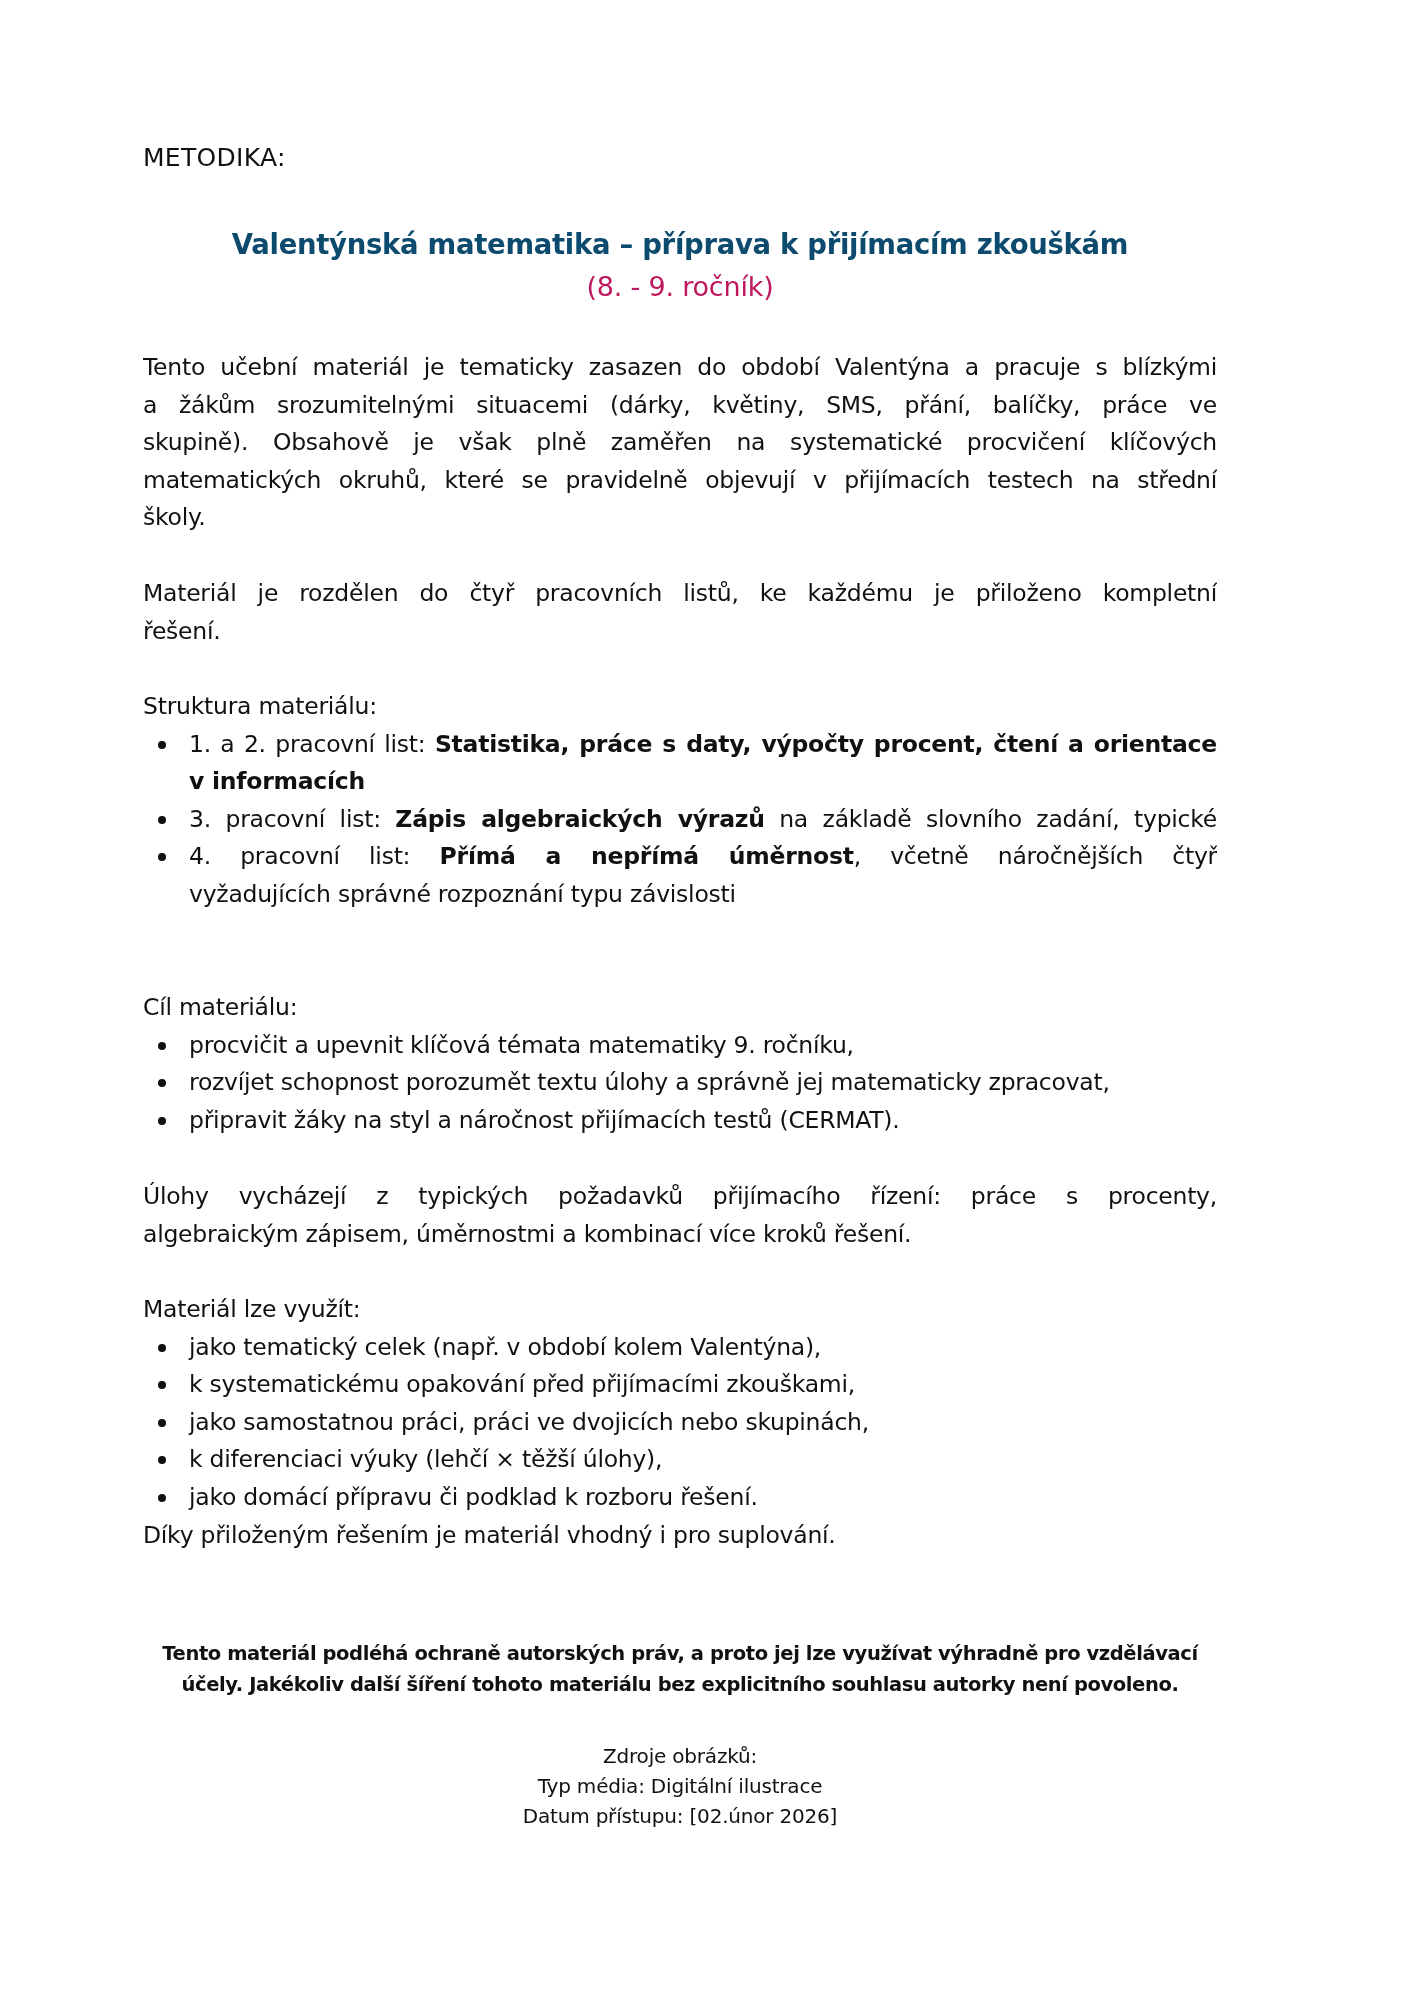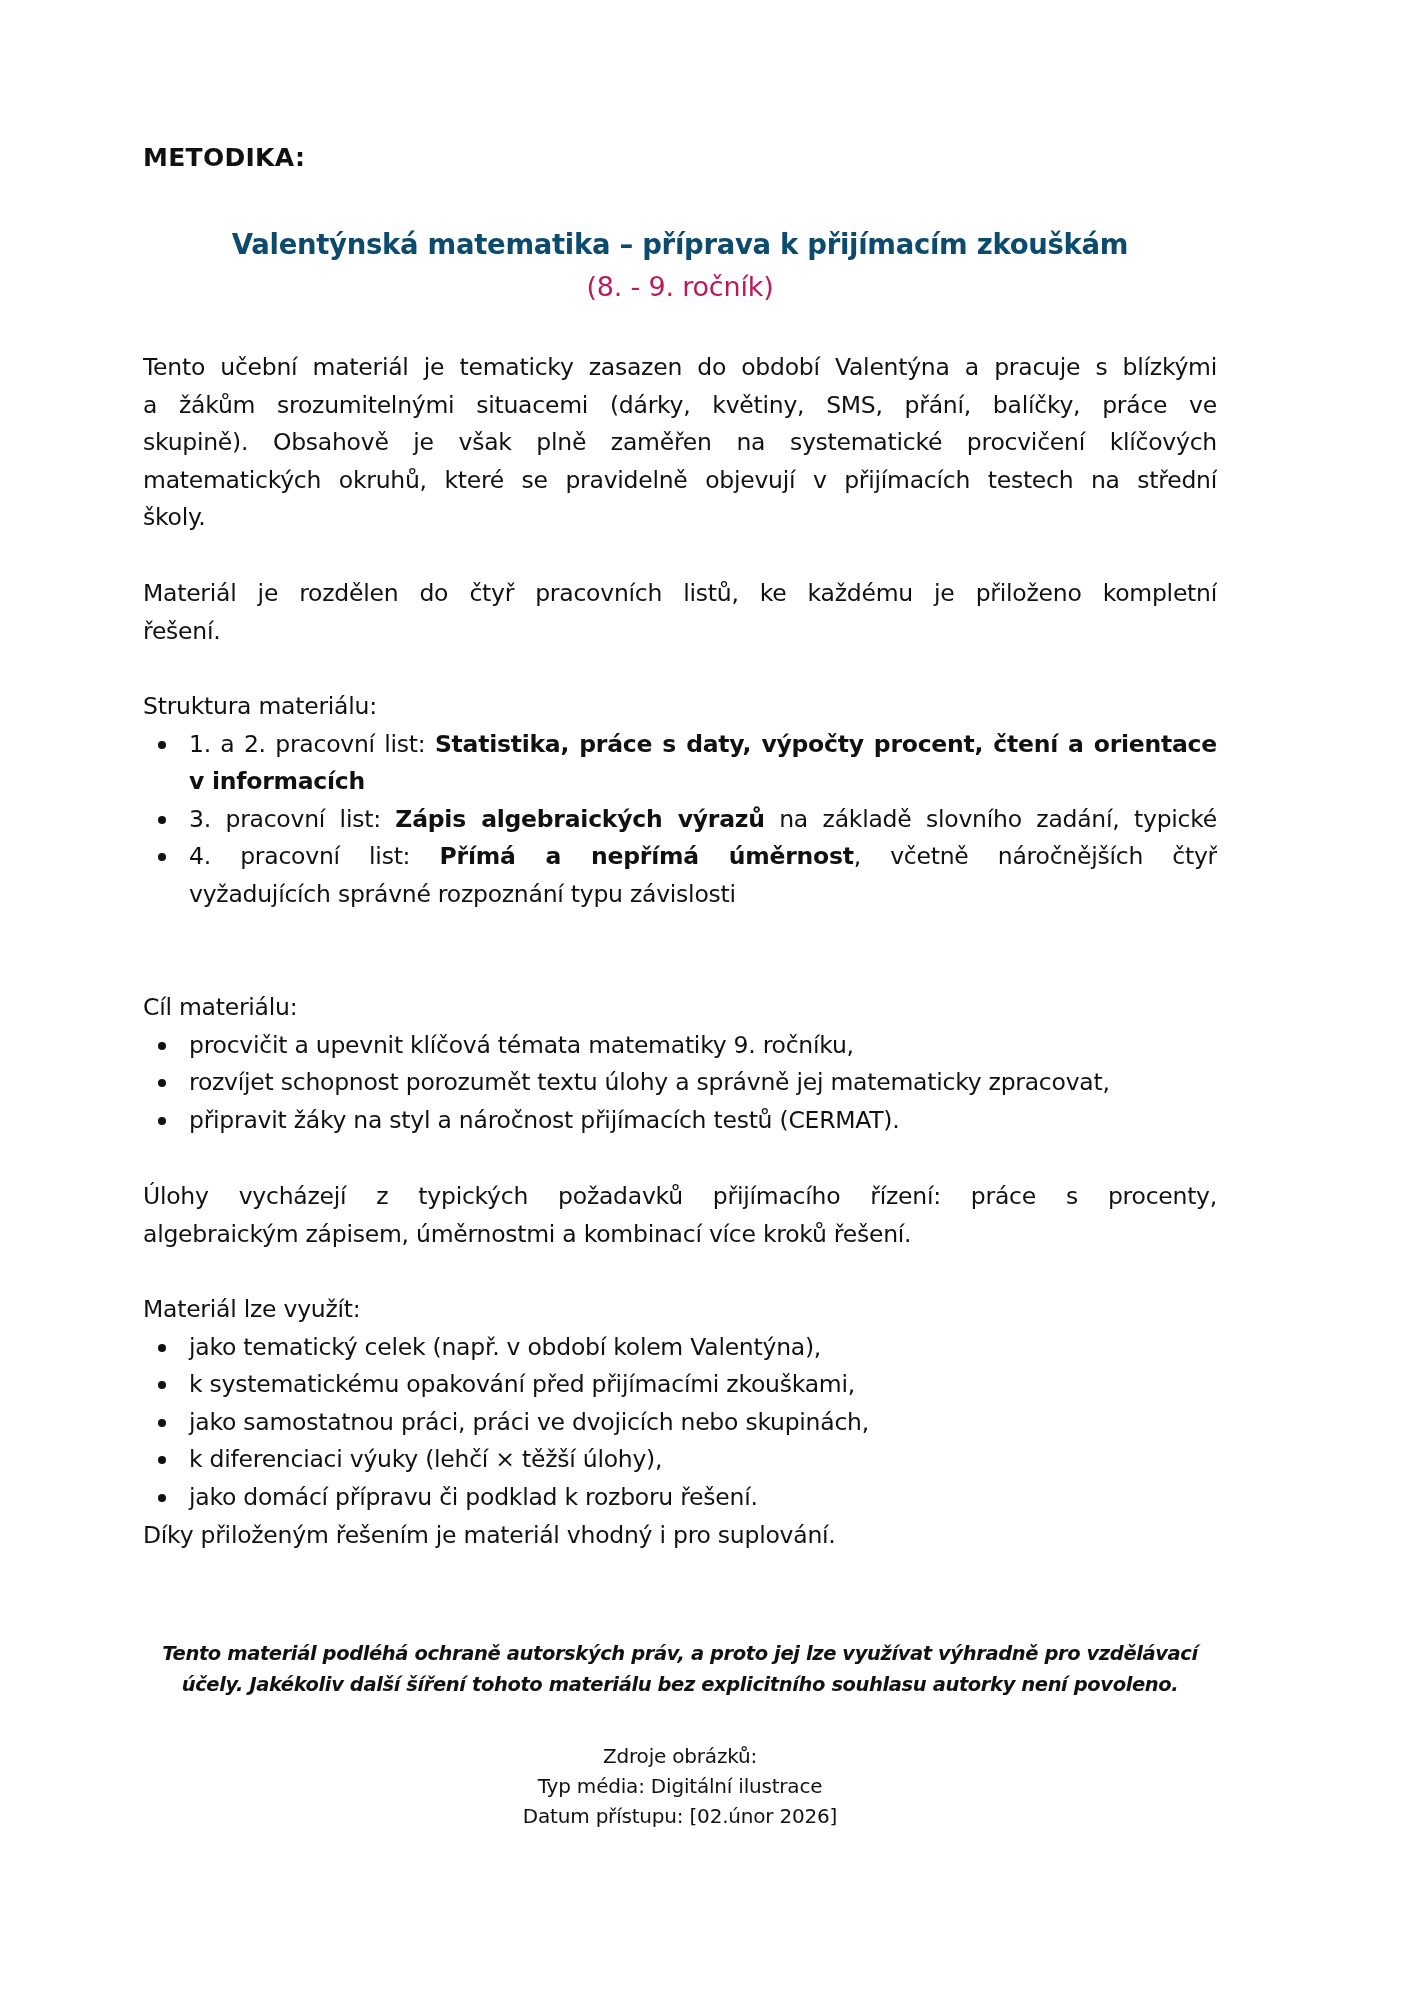--- a/index.html
+++ b/index.html
@@ -1,34 +1,34 @@
 <!DOCTYPE html>
 <html><head>
 <meta charset="utf-8">
 <style>
   html, body { margin: 0; padding: 0; background: #ffffff; }
   body { width: 1414px; height: 2000px; position: relative; overflow: hidden;
          font-family: "DejaVu Sans", sans-serif; color: #111111; }
   .page { position: absolute; left: 0; top: 0; width: 1414px; height: 2000px; background: #fff; }
   .label-head { position: absolute; left: 143px; top: 143px; font-family: "DejaVu Sans", sans-serif;
-                font-weight: bold; font-size: 25px; letter-spacing: 0.3px; color: #111; }
+                font-weight: normal; font-size: 25px; letter-spacing: 0.3px; color: #111; }
   .title { position: absolute; left: 143px; width: 1074px; top: 228px; text-align: center;
            font-family: "DejaVu Sans", sans-serif; font-weight: bold; font-size: 27.5px;
            letter-spacing: -0.3px; color: #0c4a6e; white-space: nowrap; }
   .subtitle { position: absolute; left: 143px; width: 1074px; top: 271px; text-align: center;
               font-size: 27px; color: #be185d; letter-spacing: -0.2px; }
   .block { position: absolute; left: 143px; width: 1074px; }
   .line { height: 37.6px; line-height: 37.6px; font-size: 23.5px; white-space: nowrap;
           letter-spacing: -0.25px; }
   .line.j { text-align: justify; text-align-last: justify; white-space: normal; overflow: hidden; }
   .bullet-row { position: relative; padding-left: 46px; }
   .bullet-row .dot { position: absolute; left: 15px; top: 15px; width: 8px; height: 8px; border-radius: 50%; background: #111; }
   b { font-weight: bold; }
   .copyright { position: absolute; left: 143px; width: 1074px; top: 1638px; text-align: center; }
-  .copyright .cl { font-size: 19.5px; font-weight: bold; font-style: italic; line-height: 31px;
+  .copyright .cl { font-size: 19.5px; font-weight: bold; line-height: 31px;
                    height: 31px; white-space: nowrap; letter-spacing: -0.4px; }
   .sources { position: absolute; left: 143px; width: 1074px; top: 1741px; text-align: center; }
   .sources .sl { font-size: 20px; line-height: 30px; height: 30px; white-space: nowrap; letter-spacing: -0.2px; }
 </style>
 </head>
 <body>
 
 <div class="page">
 
   <div class="label-head">METODIKA:</div>

